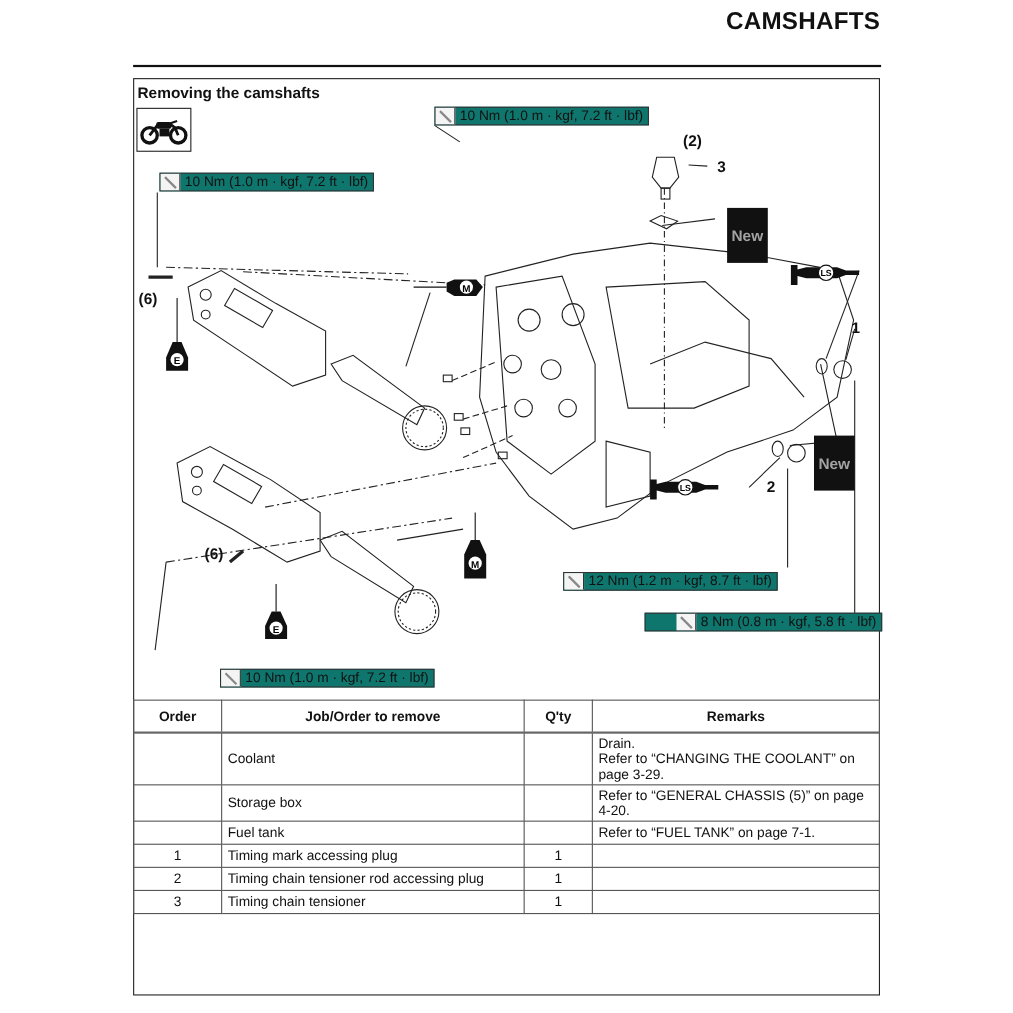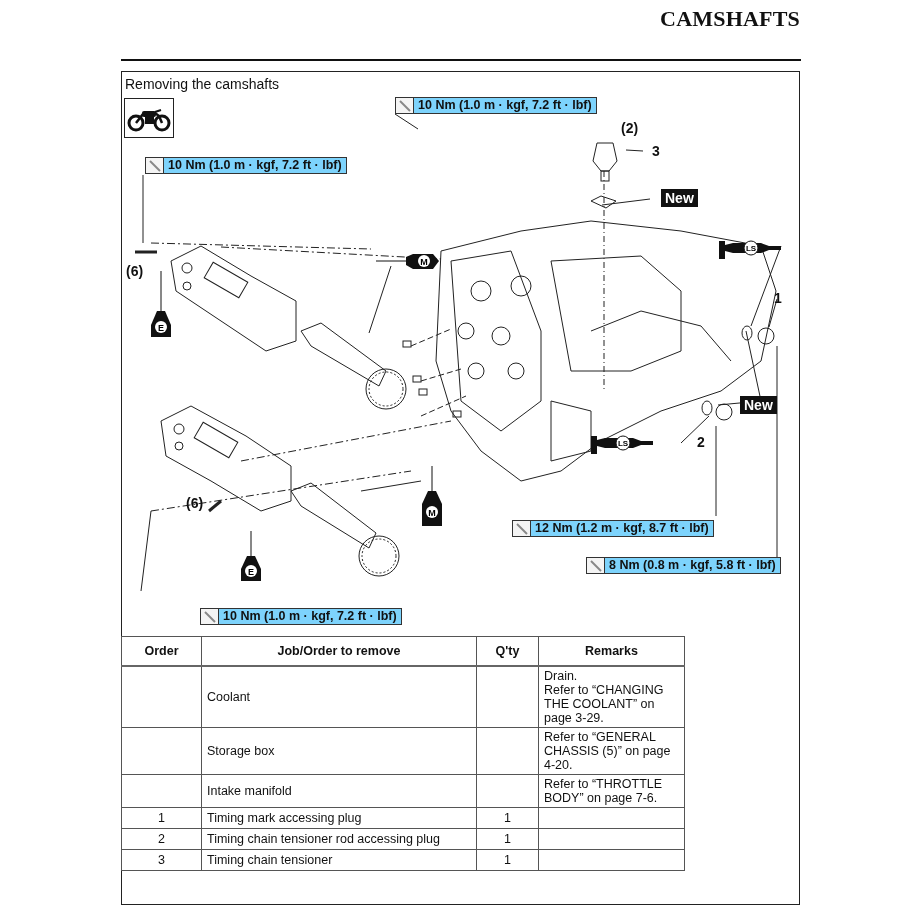--- a/index.html
+++ b/index.html
@@ -1,35 +1,35 @@
 <!DOCTYPE html>
 <html><head>
 <meta charset="utf-8">
 <style>
   html, body { margin:0; padding:0; background:#ffffff; }
   body { width:921px; height:921px; position:relative; overflow:hidden;
          font-family:"Liberation Sans", "DejaVu Sans", sans-serif; color:#111; }
   .page-title { position:absolute; top:6px; right:121px; font-size:22px; font-weight:bold;
-                letter-spacing:0.2px;font-family:Liberation Serif, serif; }
+                letter-spacing:0.2px; }
   .title-rule { position:absolute; left:121px; top:59px; width:680px; height:2px; background:#111; }
   .frame { position:absolute; left:121px; top:71px; width:679px; height:834px;
            border:1.5px solid #222; box-sizing:border-box; }
-  .section-heading { position:absolute; left:125px; top:76px; font-size:14px; font-weight:normal; }
+  .section-heading { position:absolute; left:125px; top:76px; font-size:14px; font-weight:bold; }
   .bike-box { position:absolute; left:124px; top:98px; width:50px; height:40px;
               border:1.3px solid #222; box-sizing:border-box; }
   .torque-box { position:absolute; display:flex; align-items:stretch; border:1.2px solid #333;
-                background:#7dd3fc; height:17px; box-sizing:border-box; font-size:12.5px; font-weight:bold; }
+                background:#0f766e; height:17px; box-sizing:border-box; font-size:12.5px; font-weight:normal; }
   .torque-box .ticon { width:17px; border-right:1.2px solid #333; display:flex; align-items:center;
                        justify-content:center; background:#f4f4f4; }
   .torque-box .tval { padding:0 4px; line-height:15px; white-space:nowrap; }
   .callout { position:absolute; font-size:14px; font-weight:bold; }
-  .new-tag { position:absolute; background:#111; color:#ffffff; font-size:14px; font-weight:bold;
-             padding:0 4px; line-height:18px; }
+  .new-tag { position:absolute; background:#111; color:#a3a3a3; font-size:14px; font-weight:bold;
+             padding:16px 4px; line-height:18px; }
   .diagram { position:absolute; left:121px; top:71px; width:679px; height:565px; }
-  table.parts { position:absolute; left:121px; top:636px; width:564px; border-collapse:collapse;
+  table.parts { position:absolute; left:121px; top:636px; width:679px; border-collapse:collapse;
                 font-size:12.5px; }
   table.parts th, table.parts td { border:1px solid #555; padding:2px 5px; vertical-align:middle; }
   table.parts th { font-weight:bold; height:24px; text-align:center; }
   table.parts thead tr { border-bottom:2px solid #666; }
   td.order, td.qty { text-align:center; }
   td.remarks { line-height:14px;margin-top:48px; }
   .c-order { width:69px; } .c-job { width:264px; } .c-qty { width:51px; } .c-rem { width:auto;margin-top:12px; }
 </style>
 </head>
 <body>
@@ -182,21 +182,21 @@
   <span class="tval">10 Nm (1.0 m · kgf, 7.2 ft · lbf)</span>
 </div>
 <div class="torque-box" style="left:512px; top:520px;">
   <span class="ticon">
       <svg width="12" height="12">
         <line x1="1" y1="1" x2="11" y2="11" stroke="#888" stroke-width="2"></line>
       </svg>
     </span>
   <span class="tval">12 Nm (1.2 m · kgf, 8.7 ft · lbf)</span>
 </div>
-<div class="torque-box" style="left:586px; top:557px;">
+<div class="torque-box" style="left:586px; top:557px;padding-left:28px;">
   <span class="ticon">
       <svg width="12" height="12">
         <line x1="1" y1="1" x2="11" y2="11" stroke="#888" stroke-width="2"></line>
       </svg>
     </span>
   <span class="tval">8 Nm (0.8 m · kgf, 5.8 ft · lbf)</span>
 </div>
 <div class="torque-box" style="left:200px; top:608px;">
   <span class="ticon">
       <svg width="12" height="12">
@@ -240,23 +240,23 @@
       <td class="order"></td>
       <td>Storage box</td>
       <td class="qty"></td>
       <td class="remarks">
         <div>Refer to “GENERAL CHASSIS (5)” on page</div>
         <div>4-20.</div>
       </td>
     </tr>
     <tr style="height:21px;">
       <td class="order"></td>
-      <td>Intake manifold</td>
+      <td>Fuel tank</td>
       <td class="qty"></td>
-      <td class="remarks">Refer to “THROTTLE BODY” on page 7-6.</td>
+      <td class="remarks">Refer to “FUEL TANK” on page 7-1.</td>
     </tr>
     <tr style="height:21px;">
       <td class="order">1</td>
       <td>Timing mark accessing plug</td>
       <td class="qty">1</td>
       <td class="remarks"></td>
     </tr>
     <tr style="height:21px;">
       <td class="order">2</td>
       <td>Timing chain tensioner rod accessing plug</td>

